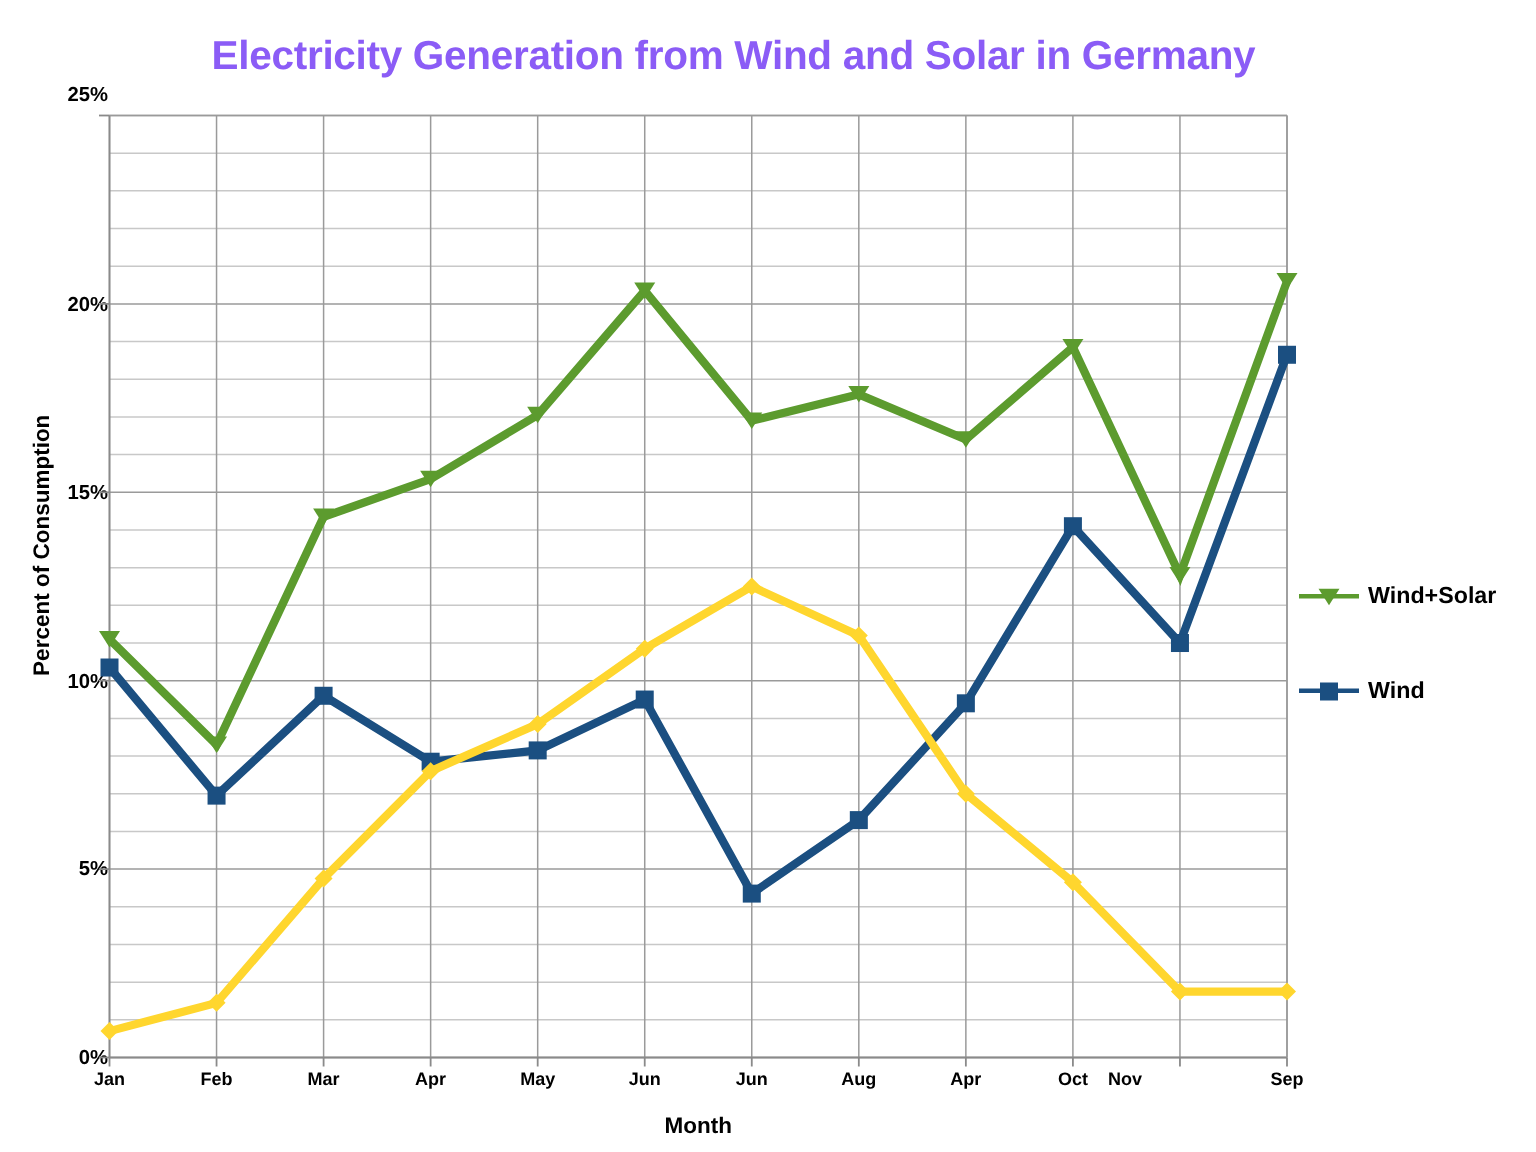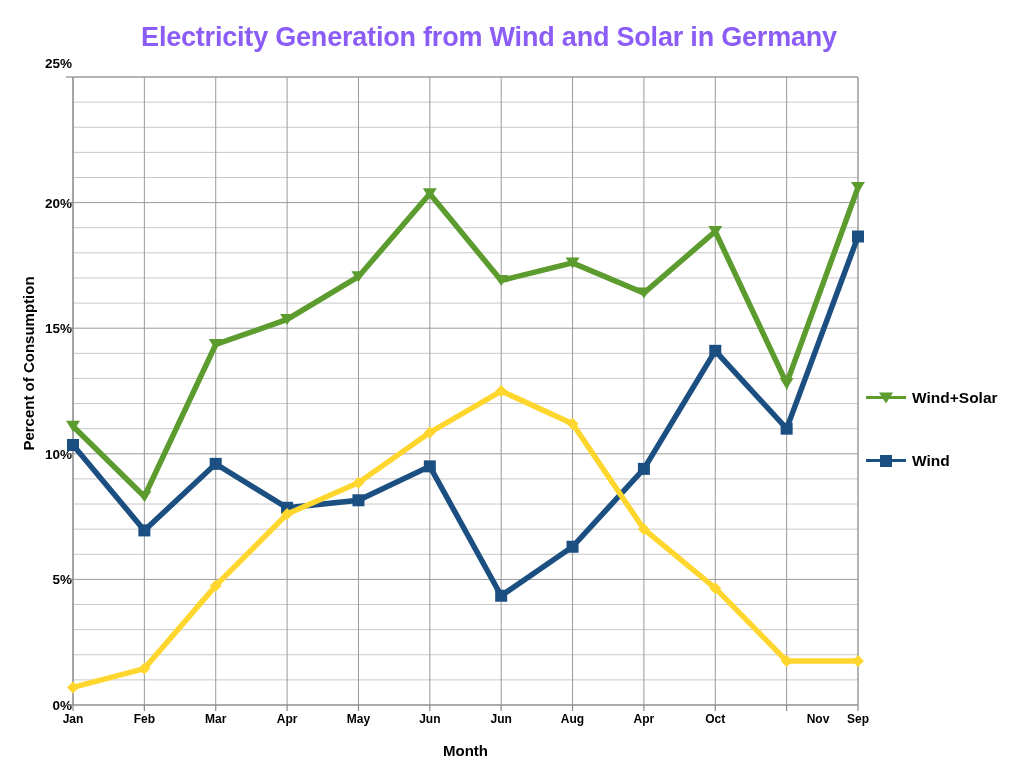--- a/index.html
+++ b/index.html
@@ -144,21 +144,21 @@
       <div class="xtick" style="left: 73px;">Jan</div>
       <div class="xtick" style="left: 144.364px;">Feb</div>
       <div class="xtick" style="left: 215.727px;">Mar</div>
       <div class="xtick" style="left: 287.091px;">Apr</div>
       <div class="xtick" style="left: 358.455px;">May</div>
       <div class="xtick" style="left: 429.818px;">Jun</div>
       <div class="xtick" style="left: 501.182px;">Jun</div>
       <div class="xtick" style="left: 572.545px;">Aug</div>
       <div class="xtick" style="left: 643.909px;">Apr</div>
       <div class="xtick" style="left: 715.273px;">Oct</div>
-      <div class="xtick" style="left: 818px;">Nov</div>
+      <div class="xtick" style="left: 750px;">Nov</div>
       <div class="xtick" style="left: 858px;">Sep</div>
     </div>
 
   <svg id="plot" width="1024" height="768" style="position:absolute;left:0;top:0;">
     <g id="grid-layer">
         <line x1="73" x2="858" y1="705" y2="705" stroke="#9a9a9a" stroke-width="1"></line>
         <line x1="73" x2="858" y1="679.88" y2="679.88" stroke="#c8c8c8" stroke-width="1"></line>
         <line x1="73" x2="858" y1="654.76" y2="654.76" stroke="#c8c8c8" stroke-width="1"></line>
         <line x1="73" x2="858" y1="629.64" y2="629.64" stroke="#c8c8c8" stroke-width="1"></line>
         <line x1="73" x2="858" y1="604.52" y2="604.52" stroke="#c8c8c8" stroke-width="1"></line>

